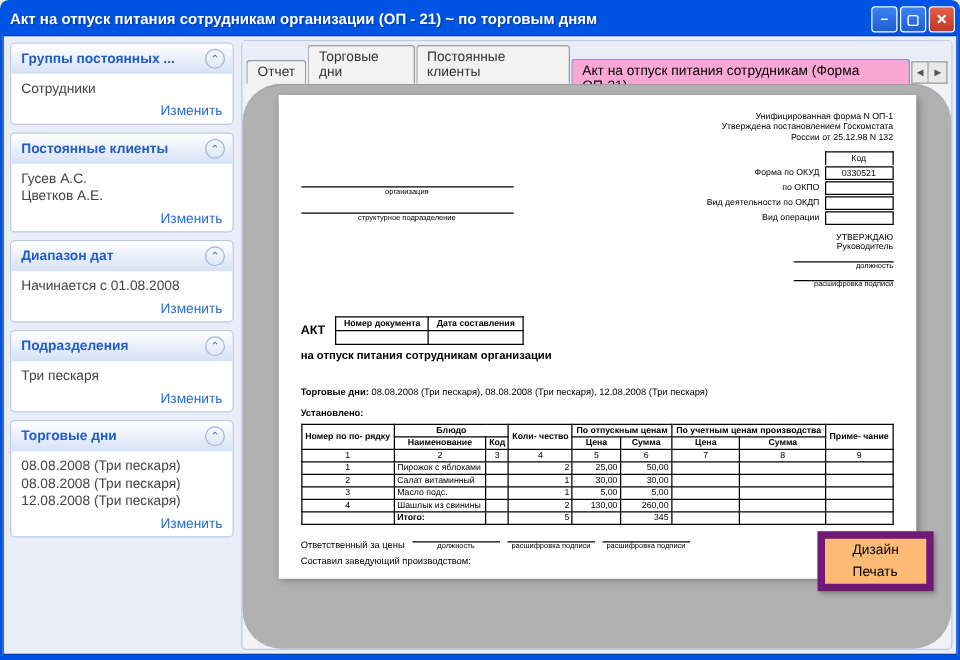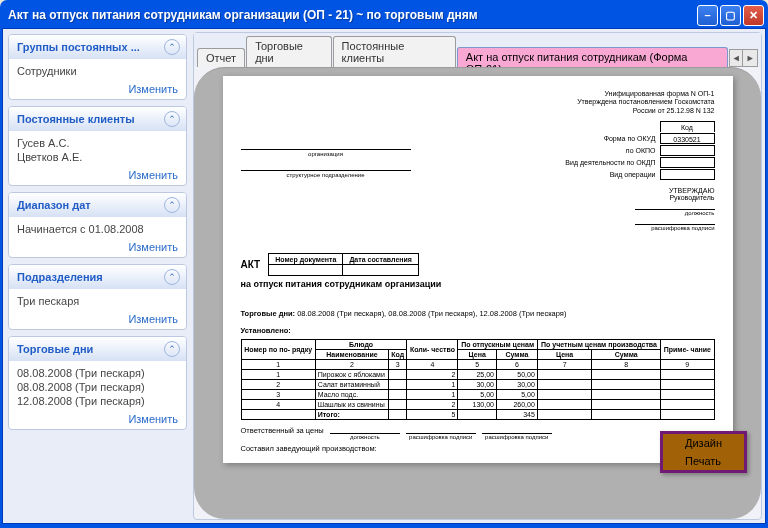--- a/index.html
+++ b/index.html
@@ -46,24 +46,24 @@
 .akt-word { font-size: 10px; font-weight: bold; }
 .numdate { border: 1px solid #000; border-collapse: collapse; }
 .numdate th, .numdate td { border: 1px solid #000; font-size: 7px; padding: 1px 6px; height: 11px; }
 .akt-title { font-size: 9px; font-weight: bold; margin-top: 3px; }
 .torg-days { font-size: 7.5px; margin-top: 20px; }
 .ust { font-size: 7.5px; margin-top: 8px; font-weight: bold; }
 .main-table { border-collapse: collapse; width: 100%; margin-top: 4px; font-size: 7px; }
 .main-table th, .main-table td { border: 1px solid #000; padding: 1px 2px; text-align: center; }
 .main-table .txt { text-align: left; }
 .main-table .num { text-align: right; }
-.footer-lines { font-size: 7.5px; margin-top: 6px; display: flex; gap: 6px; }
+.footer-lines { font-size: 7.5px; margin-top: 6px; display: flex; gap: 6px; align-items: flex-end; }
 .footer-lines .slot { border-bottom: 1px solid #000; width: 70px; height: 8px; }
 .footer-lines .cap { font-size: 6px; text-align: center; }
-.context-menu { position: absolute; right: 14px; bottom: 46px; background: #a16207; border: 3px solid #701a75; box-shadow: 2px 2px 4px rgba(0,0,0,.3); font-size: 11px; }
+.context-menu { position: absolute; right: 14px; bottom: 46px; background: #fdba74; border: 6px solid #701a75; box-shadow: 2px 2px 4px rgba(0,0,0,.3); font-size: 11px; }
 .context-menu .mi { padding: 3px 22px 3px 22px; cursor: pointer; }
 </style>
 </head>
 <body>
 
 <div class="window">
   <div class="titlebar">
     <span class="titlebar-text">Акт на отпуск питания сотрудникам организации (ОП - 21) ~ по торговым дням</span>
     <div class="titlebar-btns">
       <div class="tb-btn tb-min">–</div>

